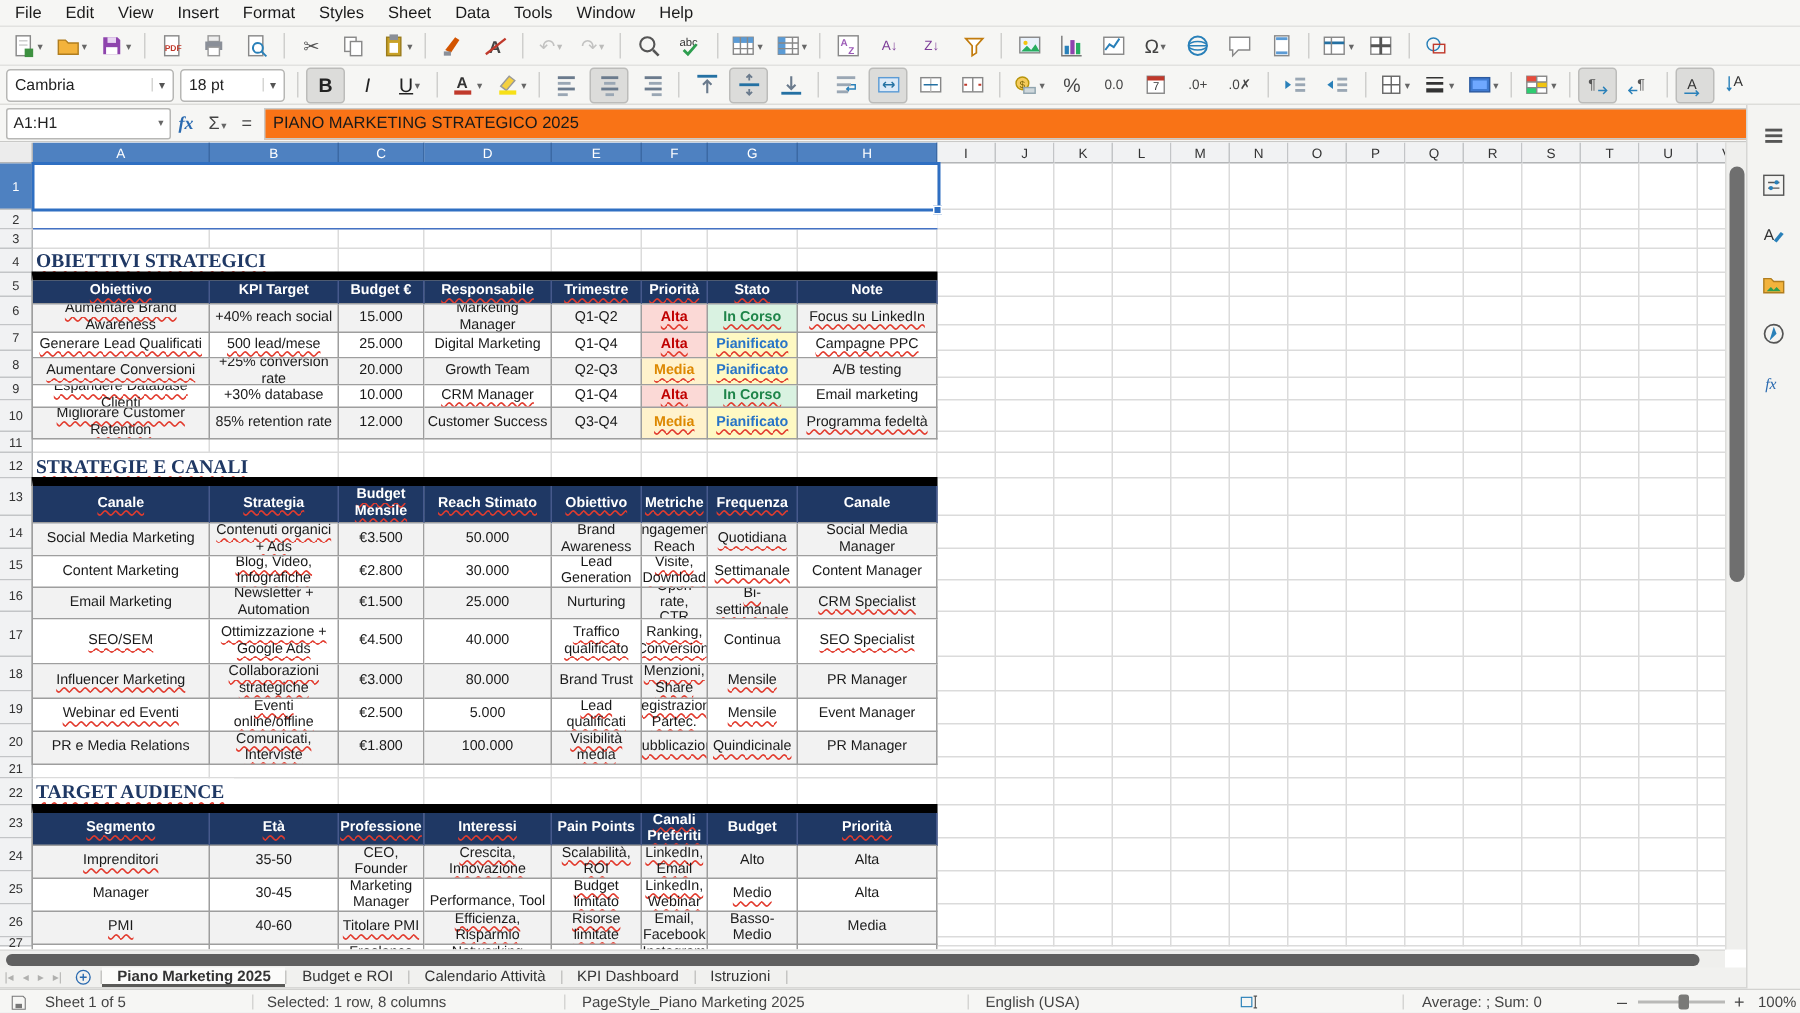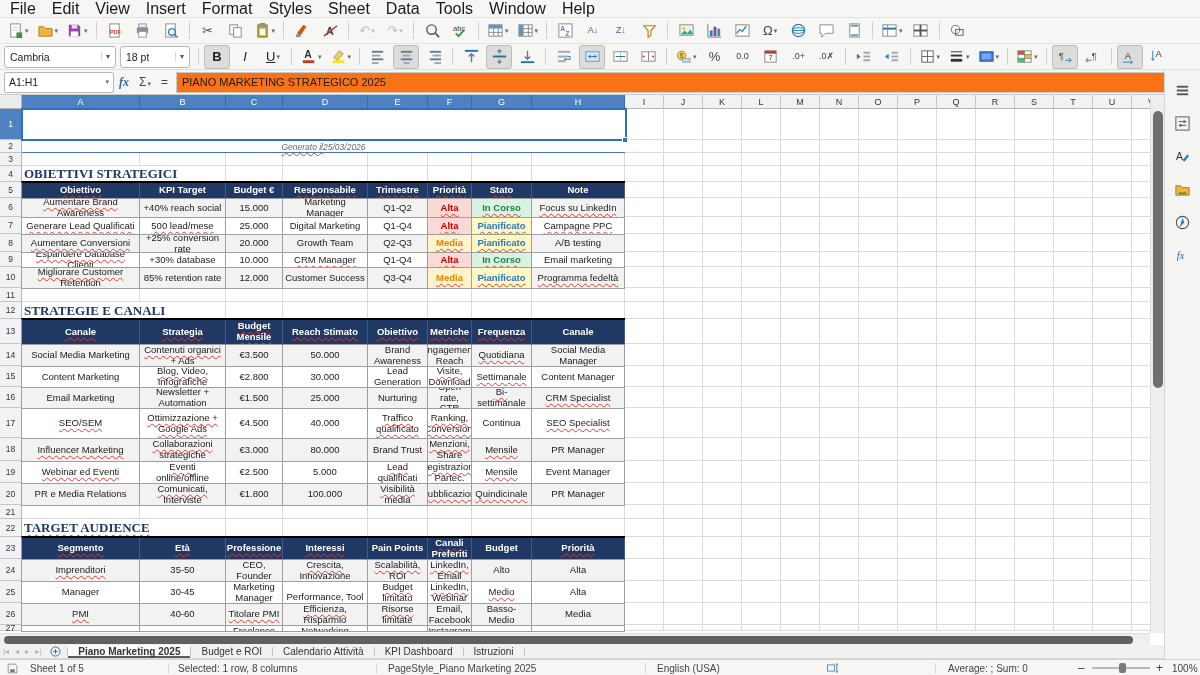--- a/index.html
+++ b/index.html
@@ -1,20 +1,20 @@
 <!DOCTYPE html>
 <html><head>
 <meta charset="utf-8">
 <style>
   html,body{margin:0;padding:0;background:#e6e6e6;}
   #app{position:relative;width:1200px;height:675px;background:#fff;overflow:hidden;
        font-family:"Liberation Sans",sans-serif;-webkit-font-smoothing:antialiased;}
   .bar{position:absolute;left:0;width:1200px;background:#f6f6f4;box-sizing:border-box;}
   #menubar{top:0;height:18px;border-bottom:1px solid #e2e2e0;display:flex;align-items:center;padding-left:2px;}
-  .mitem{font-size:16px;color:#1a1a1a;padding:1px 8px;border-radius:2px;}
+  .mitem{font-size:11px;color:#1a1a1a;padding:1px 8px;border-radius:2px;}
   #tb1{top:18px;height:26px;border-bottom:1px solid #e2e2e0;display:flex;align-items:center;padding-left:3px;}
   #tb2{top:44px;height:26px;border-bottom:1px solid #ddddda;display:flex;align-items:center;padding-left:4px;}
   .tbtn{display:inline-flex;align-items:center;justify-content:center;height:22px;min-width:20px;
         padding:0 2px;margin:0 1px;border-radius:3px;border:1px solid transparent;}
   .tbtn.active{background:#dcdcda;border-color:#bcbcba;}
   .tbtn.grayed{opacity:.4;}
   .tbtn svg{display:block;}
   .glyph{font-size:13px;color:#444;line-height:1;}
   .ddm{font-size:7px;color:#666;margin-left:1px;}
   .sep{width:1px;height:17px;background:#cfcfcd;margin:0 4px;flex:none;}
@@ -36,21 +36,21 @@
   .ch{position:absolute;top:0;height:14px;background:#f1f2f3;border-right:1px solid #c3c5c7;border-bottom:1px solid #b4b6b8;
       font-size:9px;color:#333;display:flex;align-items:center;justify-content:center;box-sizing:border-box;}
   .ch.sel{background:#4e81c1;color:#fff;border-right-color:#3b69a4;}
   .rh{position:absolute;left:0;width:22px;background:#f1f2f3;border-right:1px solid #b4b6b8;border-bottom:1px solid #c3c5c7;
       font-size:8.5px;color:#333;display:flex;align-items:center;justify-content:center;box-sizing:border-box;}
   .rh.sel{background:#4e81c1;color:#fff;}
   #corner{position:absolute;left:0;top:0;width:22px;height:14px;background:#ececec;border-right:1px solid #b4b6b8;border-bottom:1px solid #b4b6b8;box-sizing:border-box;}
   .gl{position:absolute;background:#dbdbdb;}
   .mask{position:absolute;background:#fff;}
   
-  .stable{position:absolute;border-left:1px solid #9e9e9e;border-top:2px solid #000000;}
+  .stable{position:absolute;border-left:1px solid #9e9e9e;border-top:6px solid #000000;}
   .trow{display:flex;}
   .tcell{box-sizing:border-box;flex:none;border-right:1px solid #9e9e9e;border-bottom:1px solid #9e9e9e;
          display:flex;align-items:center;justify-content:center;text-align:center;font-size:9.5px;
          line-height:1.12;padding:0 2px;overflow:hidden;color:#1a1a1a;background:#fff;}
   .thead .tcell{background:#1f3864;color:#fff;font-weight:bold;border-right-color:#46598c;}
   .band .tcell{background:#f2f2f2;}
   .tcell.b-alta{color:#c00000;background:#fbd9d6;font-weight:bold;}
   .tcell.b-media{color:#dd8800;background:#fff2cc;font-weight:bold;}
   .tcell.b-incorso{color:#1e8449;background:#d9f2e1;font-weight:bold;}
   .tcell.b-pianificato{color:#2874c7;background:#fef9c3;font-weight:bold;}
@@ -729,24 +729,20 @@
       <div class="gl" style="left: 22px; top: 387px; width: 1128px; height: 1px;"></div>
       <div class="gl" style="left: 22px; top: 409px; width: 1128px; height: 1px;"></div>
       <div class="gl" style="left: 22px; top: 423px; width: 1128px; height: 1px;"></div>
       <div class="gl" style="left: 22px; top: 441px; width: 1128px; height: 1px;"></div>
       <div class="gl" style="left: 22px; top: 463px; width: 1128px; height: 1px;"></div>
       <div class="gl" style="left: 22px; top: 485px; width: 1128px; height: 1px;"></div>
       <div class="gl" style="left: 22px; top: 507px; width: 1128px; height: 1px;"></div>
       <div class="gl" style="left: 22px; top: 529px; width: 1128px; height: 1px;"></div>
       <div class="gl" style="left: 22px; top: 535px; width: 1128px; height: 1px;"></div>
       <div class="mask" style="left: 22px; top: 14px; width: 603px; height: 44px;"></div>
-      <div id="subtitlecell" style="left: 22px; top: 45px; width: 603px; height: 13px;">
-        <span class="sq">Generato il</span>
-        <span> 25/03/2026</span>
-      </div>
       <div class="blueline" style="left: 22px; top: 57px; width: 603px;"></div>
       <div class="secthead" style="left: 24px; top: 71px; height: 16px;">
         <span class="sq">OBIETTIVI STRATEGICI</span>
       </div>
       <div class="secthead" style="left: 24px; top: 207px; height: 17px;">
         <span class="sq">STRATEGIE E CANALI</span>
       </div>
       <div class="secthead" style="left: 24px; top: 424px; height: 18px;">
         <span class="sq">TARGET AUDIENCE</span>
       </div>

